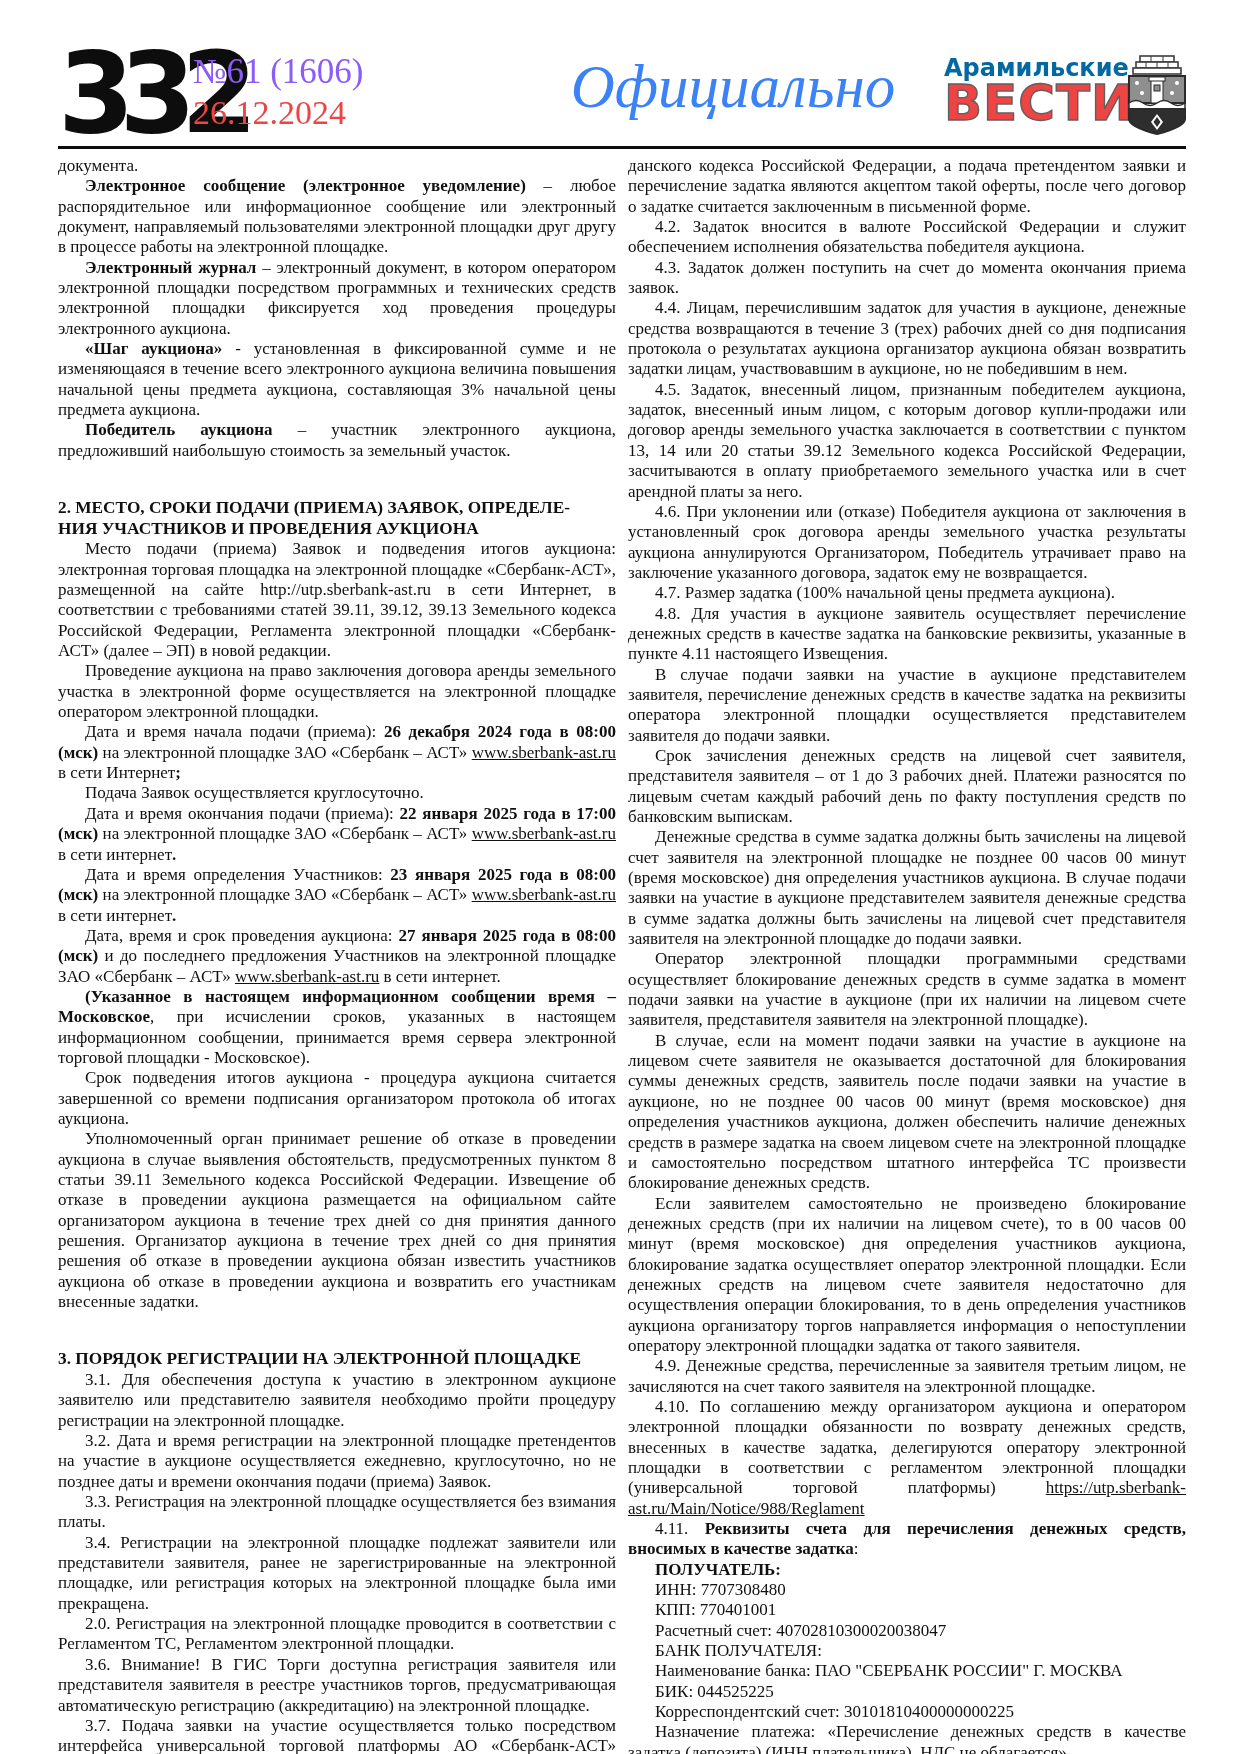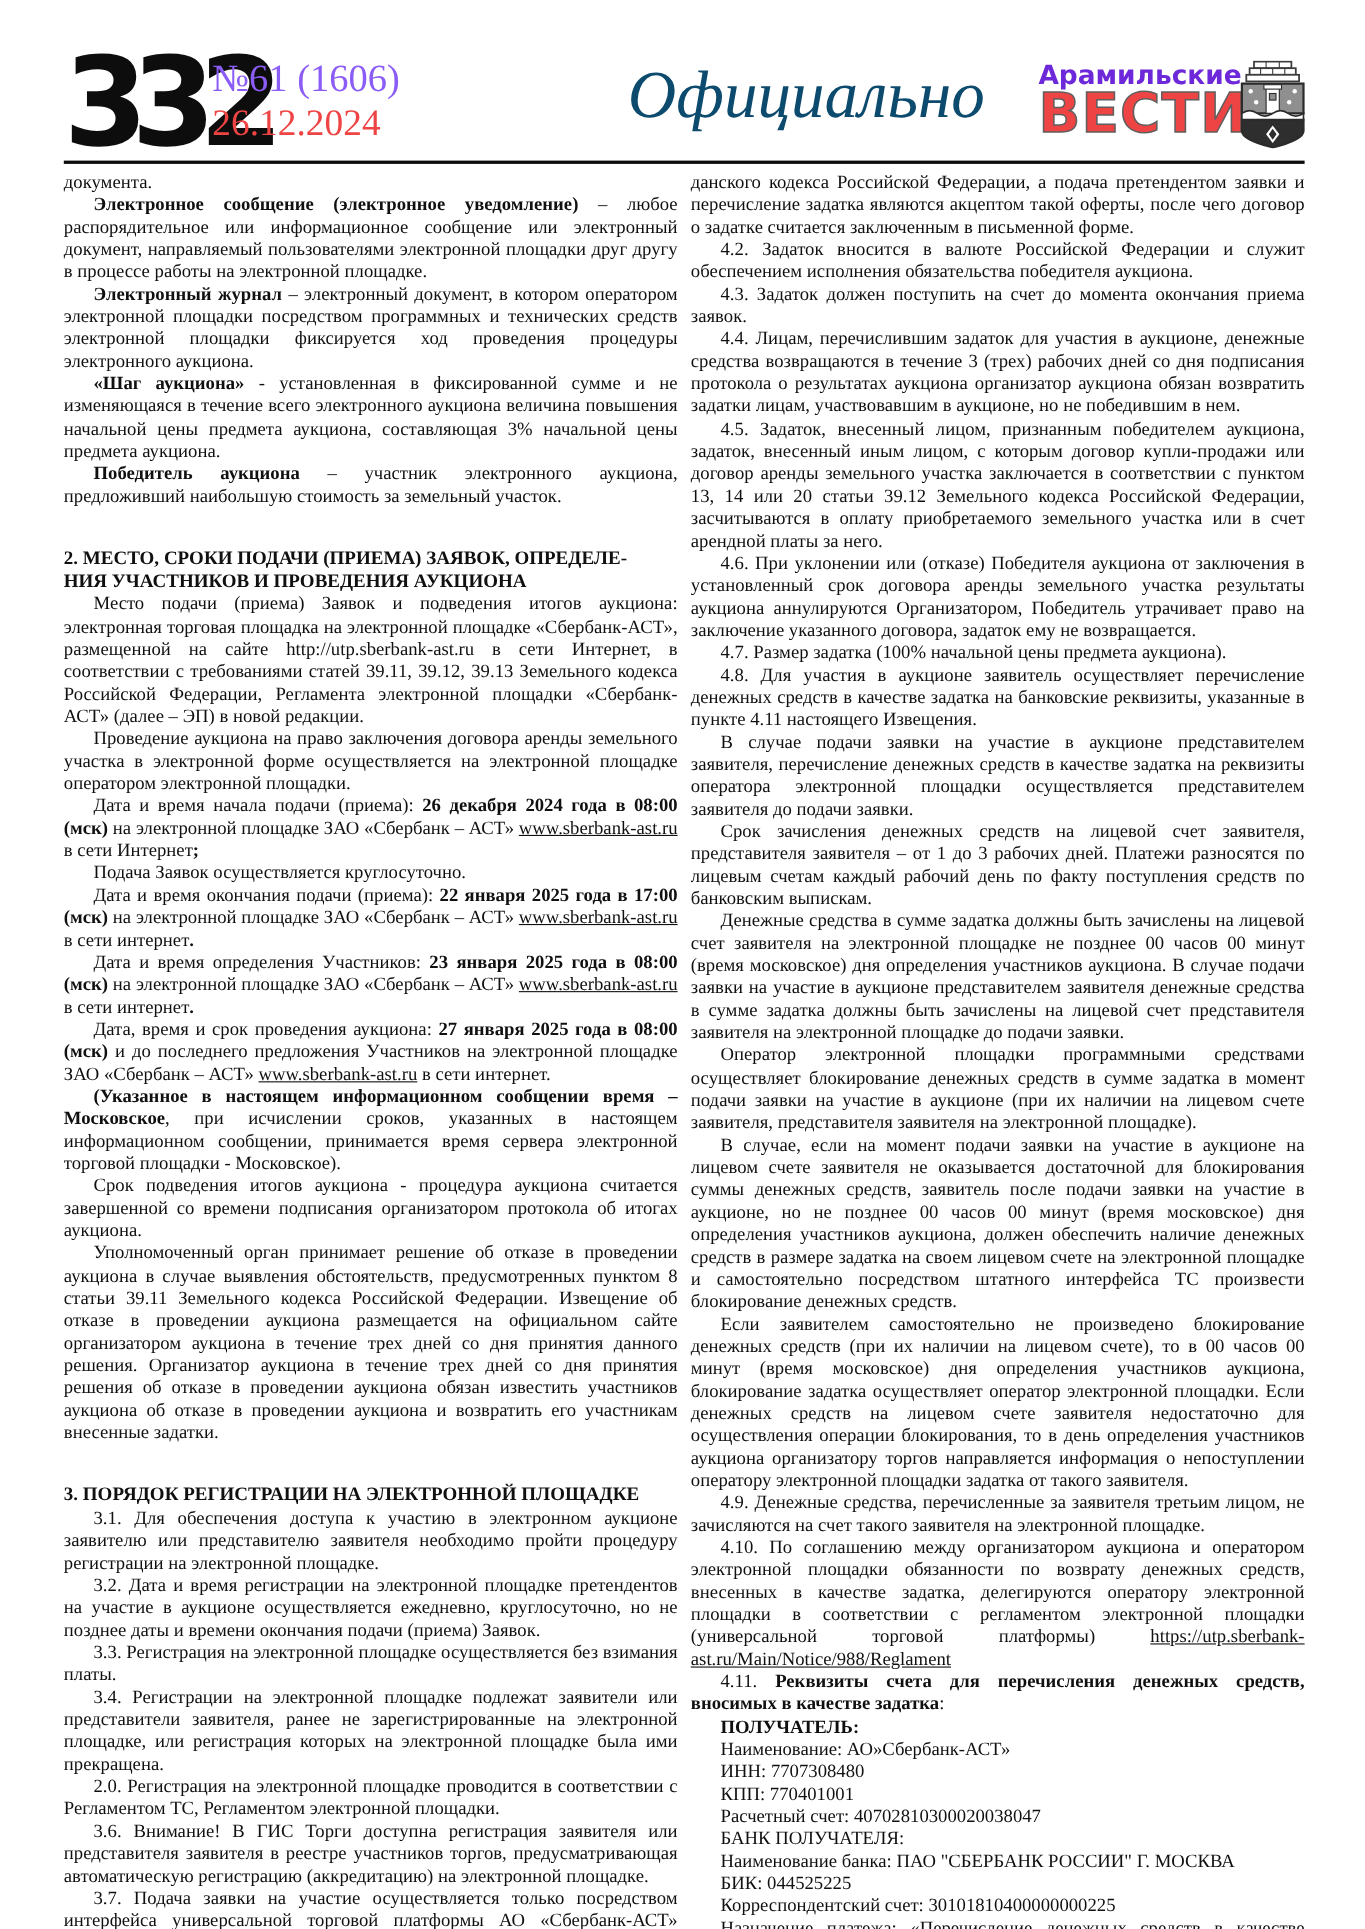--- a/index.html
+++ b/index.html
@@ -12,26 +12,26 @@
   .page-num{
     position:absolute;left:58px;top:38px;
     font-family:"DejaVu Sans",sans-serif;font-weight:bold;
     font-size:110px;line-height:1.0;letter-spacing:-15px;color:#0d0d0d;
     transform:scaleY(1.02);
   }
   .issue-no{position:absolute;left:193px;top:53px;font-size:35px;line-height:1.1;color:#8b5cf6;}
   .issue-date{position:absolute;left:193px;top:94px;font-size:34px;line-height:1.1;color:#ef4444;}
   .official{
     position:absolute;left:558px;top:50px;width:350px;text-align:center;
-    font-style:italic;font-size:61px;line-height:1.2;color:#0c4a6e;
+    font-style:italic;font-size:61px;line-height:1.2;color:#3b82f6;
     font-family:"Liberation Serif",serif;
   }
   .masthead{position:absolute;left:944px;top:56px;width:180px;text-align:center;
     font-family:"DejaVu Sans",sans-serif;}
-  .masthead-top{font-weight:bold;font-size:24px;line-height:1.0;color:#6d28d9;letter-spacing:0px;}
+  .masthead-top{font-weight:bold;font-size:24px;line-height:1.0;color:#0369a1;letter-spacing:0px;}
   .masthead-bottom{
     font-weight:bold;font-size:50px;line-height:0.95;color:#ef4444;
     letter-spacing:1px;-webkit-text-stroke:1.4px #5f5f5f;
   }
   .emblem{position:absolute;left:1126px;top:55px;width:62px;height:80px;}
   .header-rule{position:absolute;left:58px;top:146px;width:1128px;height:3px;background:#0c0c0c;}
 
   
   .columns{
     position:absolute;left:58px;top:156px;width:1128px;
@@ -141,21 +141,20 @@
       <p class="para"><span>В случае подачи заявки на участие в аукционе представителем заявителя, перечисление денежных средств в качестве задатка на реквизиты оператора электронной площадки осуществляется представителем заявителя до подачи заявки.</span></p>
       <p class="para"><span>Срок зачисления денежных средств на лицевой счет заявителя, представителя заявителя – от 1 до 3 рабочих дней. Платежи разносятся по лицевым счетам каждый рабочий день по факту поступления средств по банковским выпискам.</span></p>
       <p class="para"><span>Денежные средства в сумме задатка должны быть зачислены на лицевой счет заявителя на электронной площадке не позднее 00 часов 00 минут (время московское) дня определения участников аукциона. В случае подачи заявки на участие в аукционе представителем заявителя денежные средства в сумме задатка должны быть зачислены на лицевой счет представителя заявителя на электронной площадке до подачи заявки.</span></p>
       <p class="para"><span>Оператор электронной площадки программными средствами осуществляет блокирование денежных средств в сумме задатка в момент подачи заявки на участие в аукционе (при их наличии на лицевом счете заявителя, представителя заявителя на электронной площадке).</span></p>
       <p class="para"><span>В случае, если на момент подачи заявки на участие в аукционе на лицевом счете заявителя не оказывается достаточной для блокирования суммы денежных средств, заявитель после подачи заявки на участие в аукционе, но не позднее 00 часов 00 минут (время московское) дня определения участников аукциона, должен обеспечить наличие денежных средств в размере задатка на своем лицевом счете на электронной площадке и самостоятельно посредством штатного интерфейса ТС произвести блокирование денежных средств.</span></p>
       <p class="para"><span>Если заявителем самостоятельно не произведено блокирование денежных средств (при их наличии на лицевом счете), то в 00 часов 00 минут (время московское) дня определения участников аукциона, блокирование задатка осуществляет оператор электронной площадки. Если денежных средств на лицевом счете заявителя недостаточно для осуществления операции блокирования, то в день определения участников аукциона организатору торгов направляется информация о непоступлении оператору электронной площадки задатка от такого заявителя.</span></p>
       <p class="para"><span>4.9. Денежные средства, перечисленные за заявителя третьим лицом, не зачисляются на счет такого заявителя на электронной площадке.</span></p>
       <p class="para"><span>4.10. По соглашению между организатором аукциона и оператором электронной площадки обязанности по возврату денежных средств, внесенных в качестве задатка, делегируются оператору электронной площадки в соответствии с регламентом электронной площадки (универсальной торговой платформы) </span><span class="u">https://utp.sberbank-ast.ru/Main/Notice/988/Reglament</span></p>
       <p class="para"><span>4.11. </span><span class="b">Реквизиты счета для перечисления денежных средств, вносимых в качестве задатка</span><span>:</span></p>
       <p class="para"><span class="b">ПОЛУЧАТЕЛЬ:</span></p>
-      <p class="para"><span>Наименование: АО»Сбербанк-АСТ»</span></p>
       <p class="para"><span>ИНН: 7707308480</span></p>
       <p class="para"><span>КПП: 770401001</span></p>
       <p class="para"><span>Расчетный счет: 40702810300020038047</span></p>
       <p class="para"><span>БАНК ПОЛУЧАТЕЛЯ:</span></p>
       <p class="para"><span>Наименование банка: ПАО "СБЕРБАНК РОССИИ" Г. МОСКВА</span></p>
       <p class="para"><span>БИК: 044525225</span></p>
       <p class="para"><span>Корреспондентский счет: 30101810400000000225</span></p>
       <p class="para"><span>Назначение платежа: «Перечисление денежных средств в качестве задатка (депозита) (ИНН плательщика), НДС не облагается».</span></p>
     </div>
 </div>

